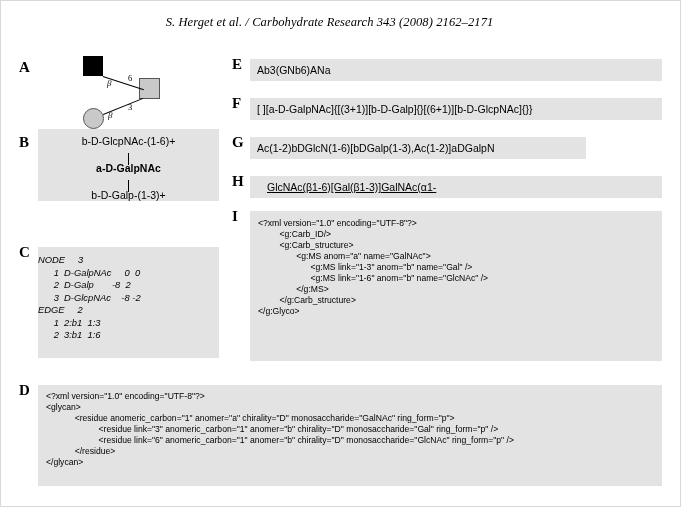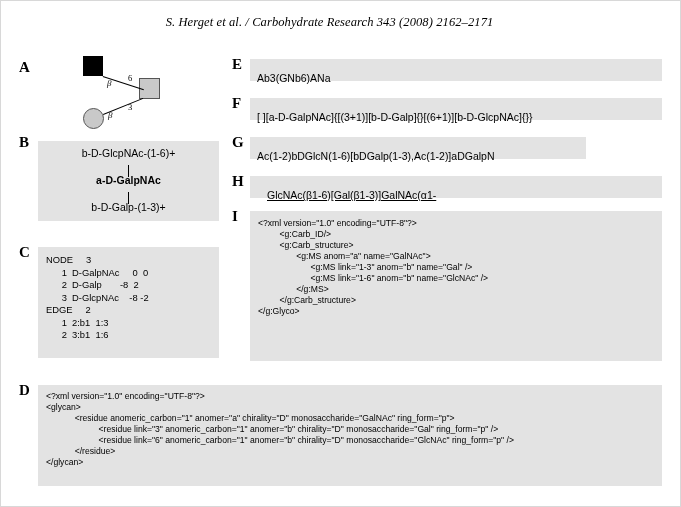--- a/index.html
+++ b/index.html
@@ -58,21 +58,20 @@
     font-size: 9.4px;
     white-space: pre;
     line-height: 12.5px;
     color: #000;
   }
   .label-text {
     font-family: "Liberation Sans", sans-serif;
     font-size: 10.5px;
     color: #000;
     white-space: pre;
-    margin-top: 8px;
   }
   .centered-line {
     text-align: center;
     font-family: "Liberation Sans", sans-serif;
     font-size: 10.5px;
     color: #000;
   }
   .vbar {
     position: absolute;
     width: 1px;
@@ -138,31 +137,31 @@
     <div class="line" style="left:24px; top:20px; width:43px; transform: rotate(18deg);"></div>
 
     <div class="line" style="left:24px; top:58px; width:43px; transform: rotate(-22deg);"></div>
     <div class="greek" style="left:28px; top:22px;">β</div>
     <div class="num" style="left:49px; top:17px;">6</div>
     <div class="num" style="left:49px; top:46px;">3</div>
     <div class="greek" style="left:29px; top:54px;">β</div>
   </div>
 
   <div class="panel-letter" style="left:18px; top:133px;">B</div>
-  <div class="gray-box" style="left:37px; top:128px; width:181px; height:80px;margin-top:12px;">
+  <div class="gray-box" style="left:37px; top:128px; width:181px; height:72px;">
     <div class="centered-line" style="position:absolute; left:0; top:6px; width:181px;">b-D-GlcpNAc-(1-6)+</div>
     <div class="vbar" style="left:90px; top:24px; height:12px;"></div>
     <div class="centered-line" style="position:absolute; left:0; top:33px; width:181px;font-weight:bold;">a-D-GalpNAc</div>
     <div class="vbar" style="left:90px; top:51px; height:12px;"></div>
     <div class="centered-line" style="position:absolute; left:0; top:60px; width:181px;">b-D-Galp-(1-3)+</div>
   </div>
 
   <div class="panel-letter" style="left:18px; top:243px;">C</div>
   <div class="gray-box" style="left:37px; top:246px; width:181px; height:111px;">
-    <div style="position:absolute; left:8px; top:7px;">
+    <div style="position:absolute; left:0; top:7px;font-style:italic;">
       <div class="mono-ish">NODE     3</div>
       <div class="mono-ish">      1  D-GalpNAc     0  0</div>
       <div class="mono-ish">      2  D-Galp       -8  2</div>
       <div class="mono-ish">      3  D-GlcpNAc    -8 -2</div>
       <div class="mono-ish">EDGE     2</div>
       <div class="mono-ish">      1  2:b1  1:3</div>
       <div class="mono-ish">      2  3:b1  1:6</div>
     </div>
   </div>
 

